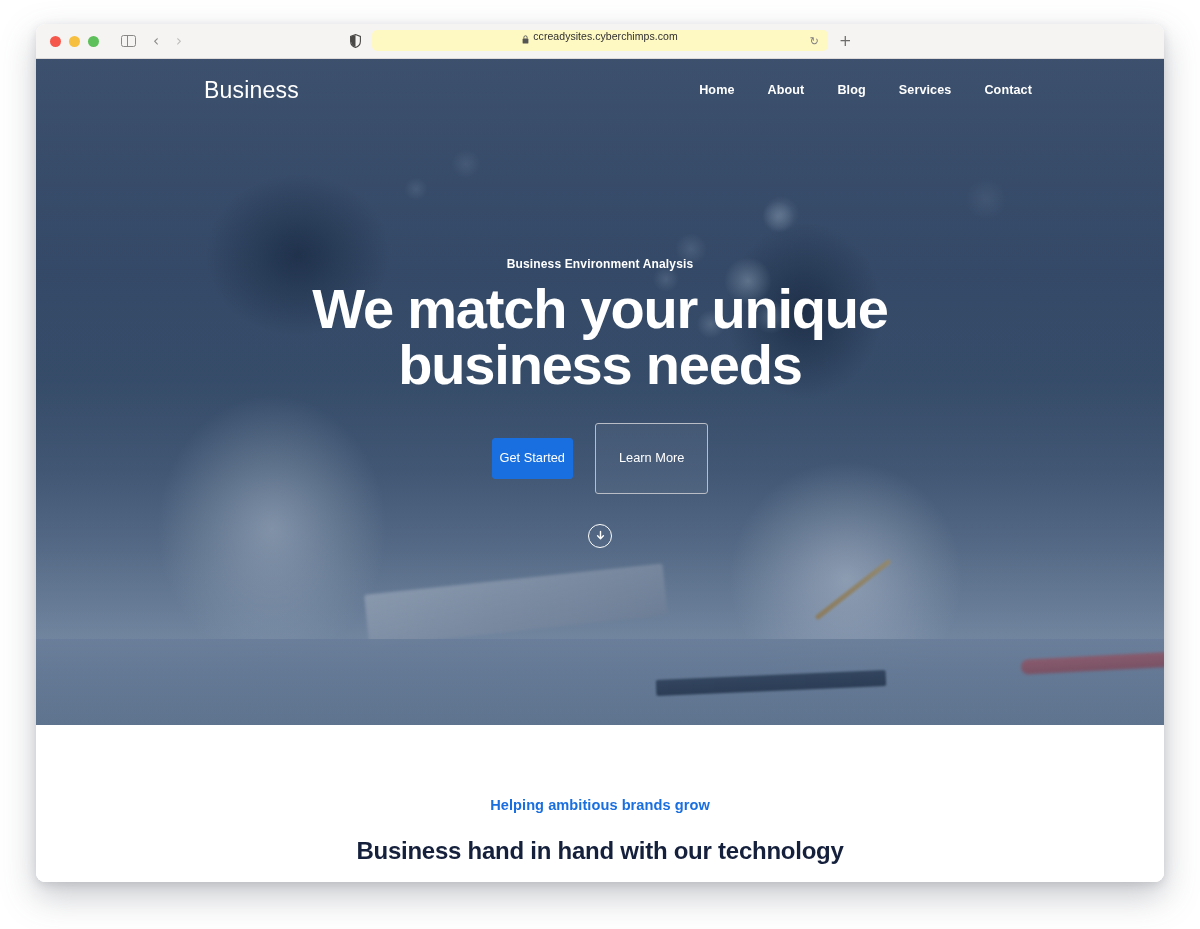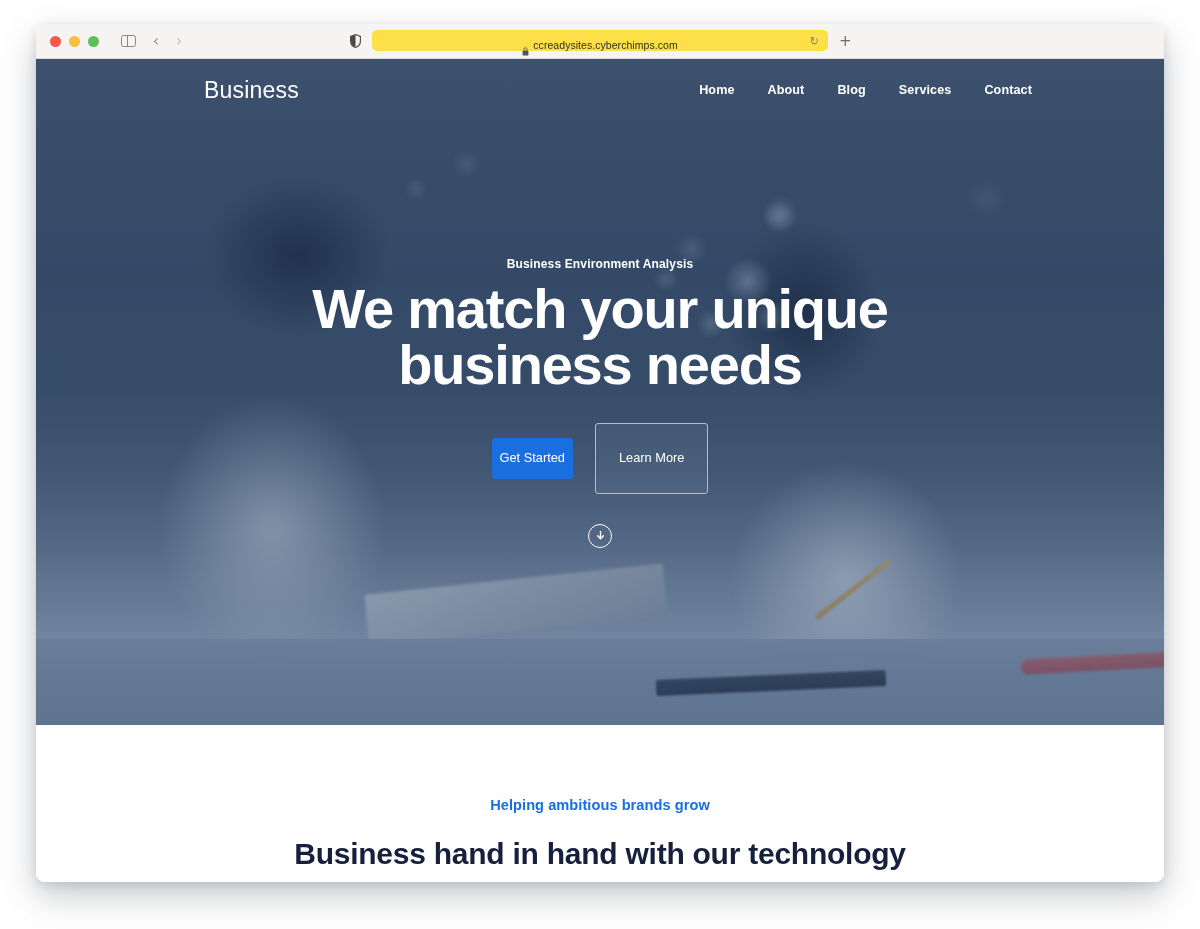--- a/index.html
+++ b/index.html
@@ -100,24 +100,24 @@
     width: 11px;
     height: 14px;
   }
 
   .url-bar {
     position: absolute;
     left: 336px;
     top: 6px;
     width: 456px;
     height: 21px;
-    background: #fde047;
+    background: #fef9c3;
     border-radius: 5px;
     display: flex;
-    align-items: flex-end;
+    align-items: flex-start;
     justify-content: center;
     gap: 4px;
   }
   .lock-icon {
     width: 7px;
     height: 9px;
     position: relative;
     flex: none;
   }
   .url-text {
@@ -381,21 +381,21 @@
     text-align: center;
   }
   .intro-eyebrow {
     font-size: 14.6px;
     font-weight: 700;
     color: #1a6fe0;
     letter-spacing: 0.05px;
     margin-bottom: 24px;
   }
   .intro-title {
-    font-size: 30px;
+    font-size: 24px;
     font-weight: 700;
     color: #15203c;
     letter-spacing: -0.25px;
     margin: 0 0 22px 0;
   }
   .intro-text {
     font-size: 13.6px;
     line-height: 1.52;
     color: #7b8794;
     max-width: 430px;

